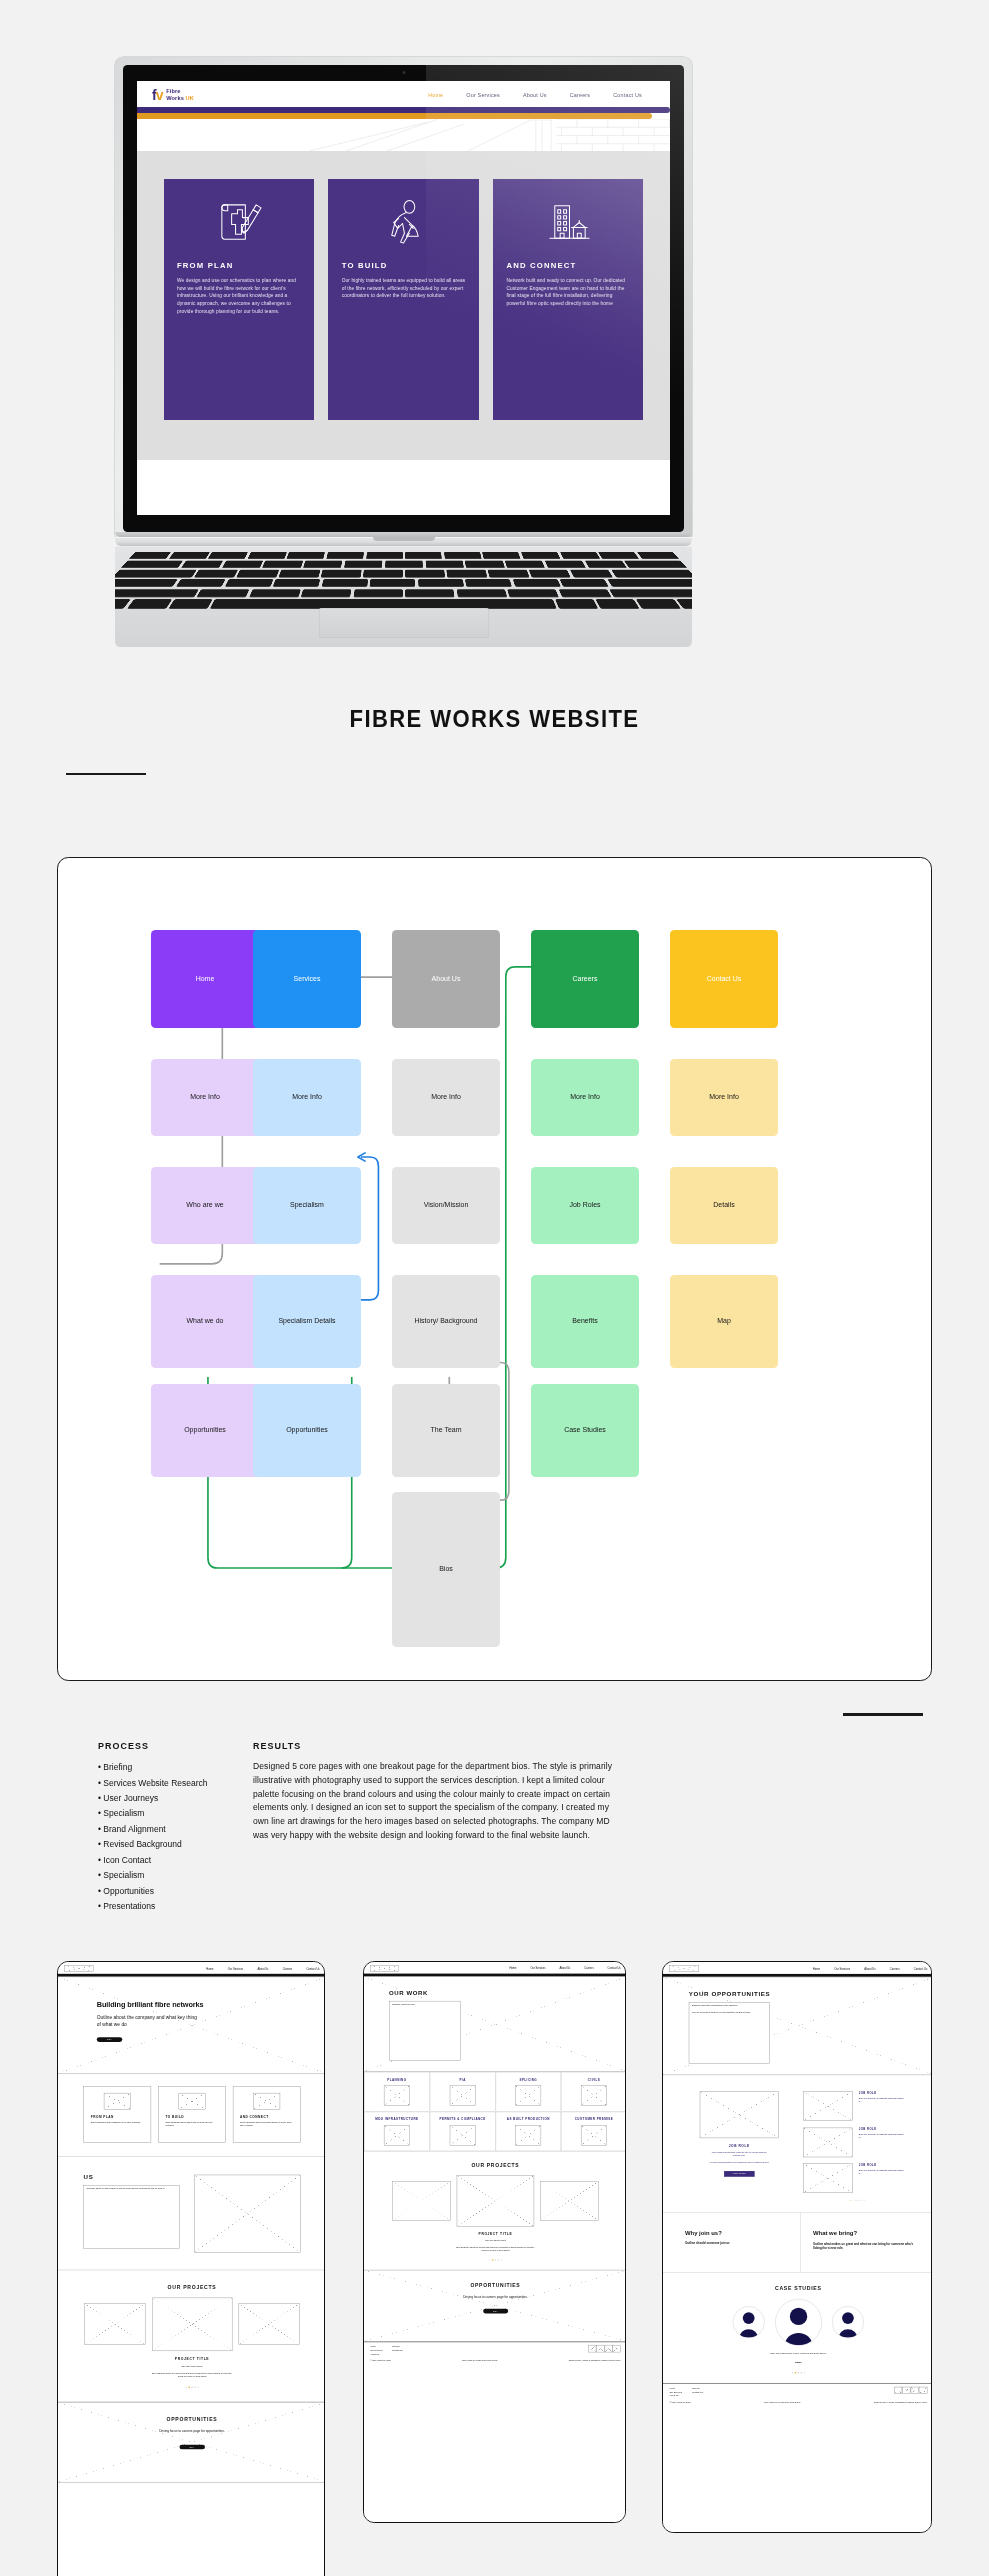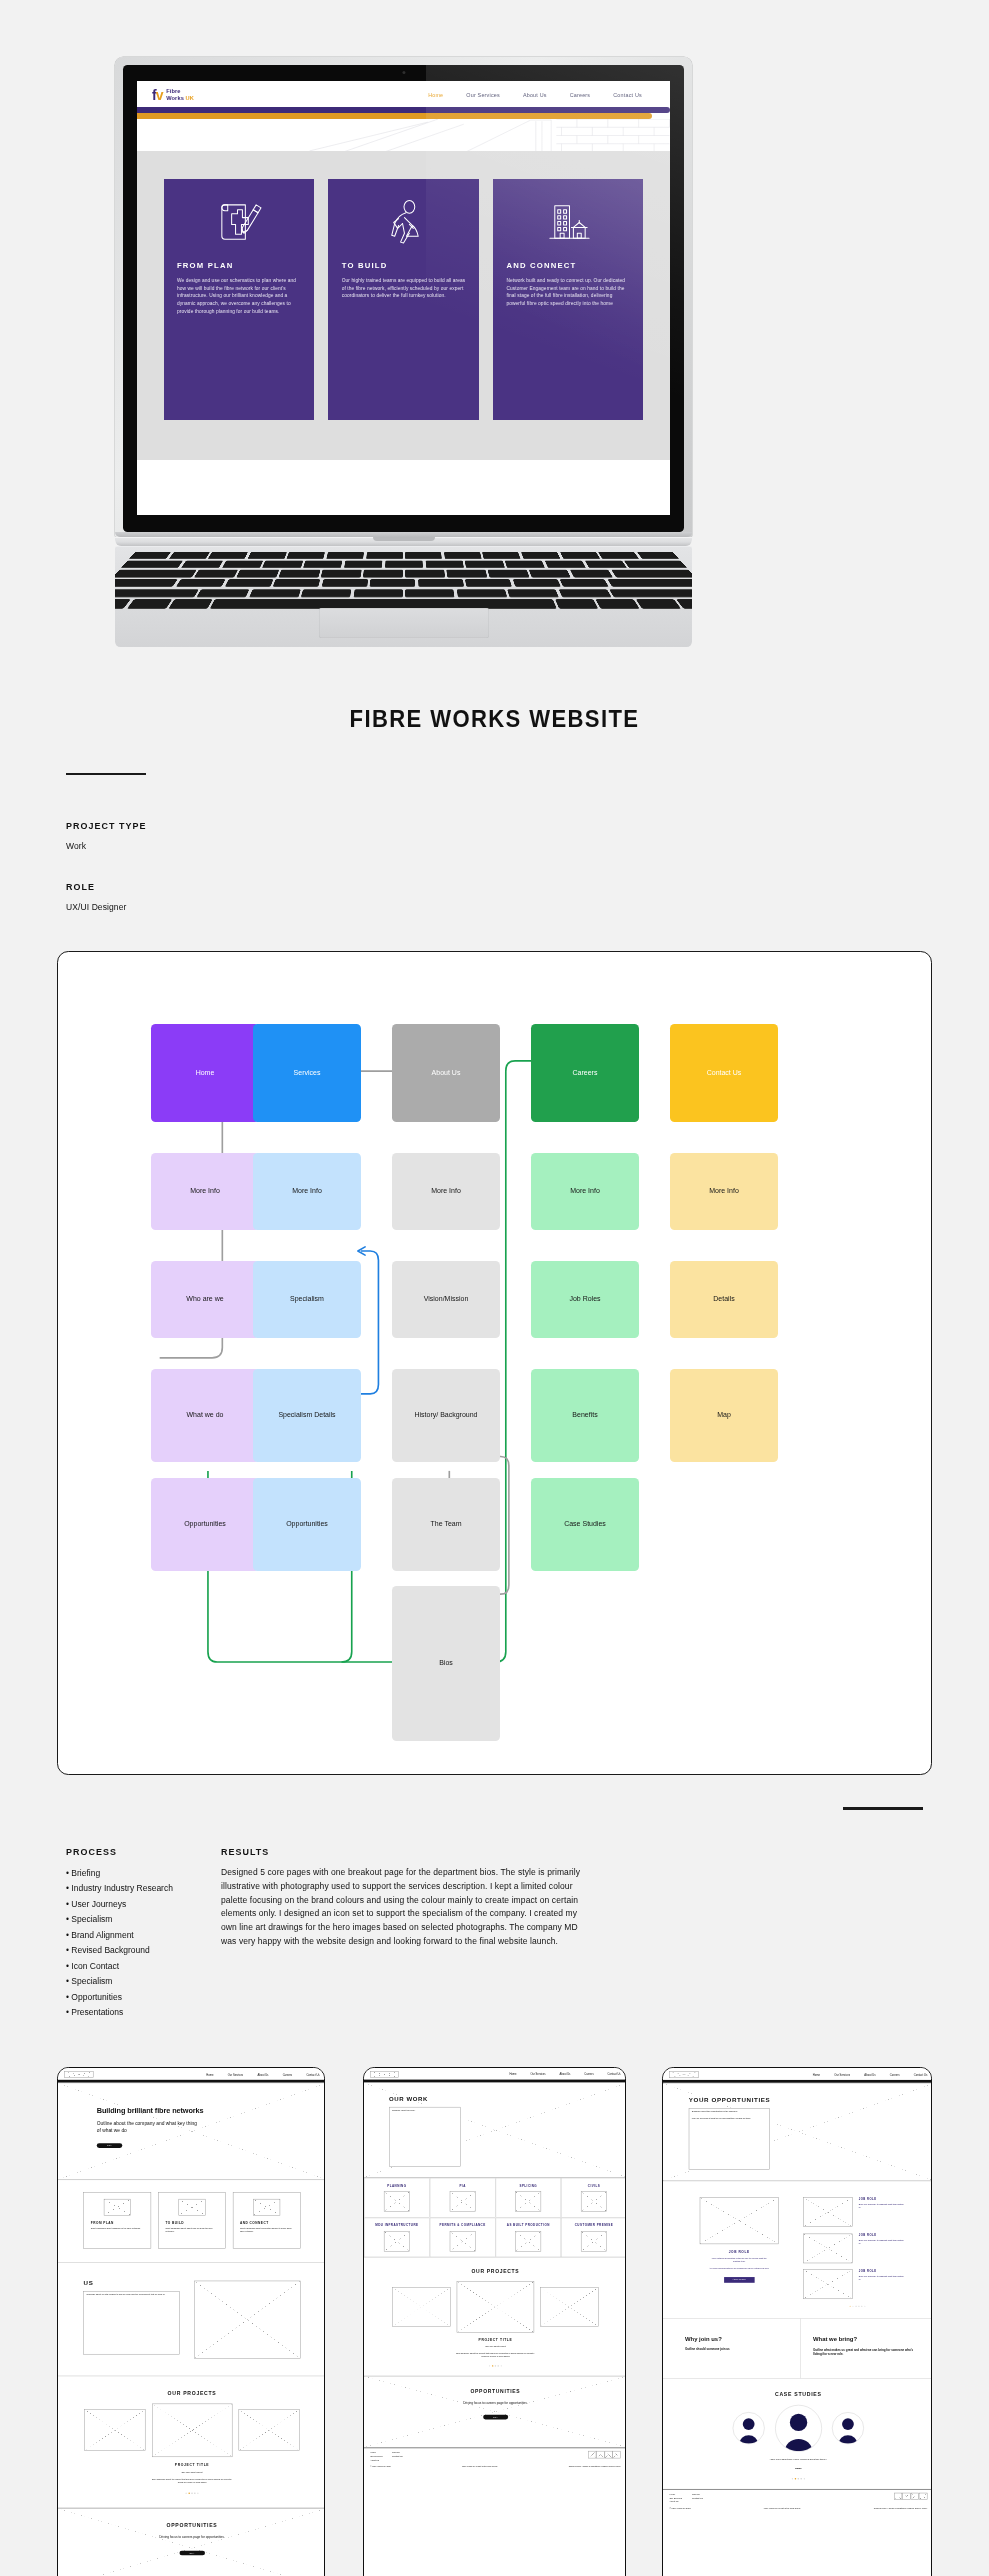--- a/index.html
+++ b/index.html
@@ -112,21 +112,21 @@
     height:824px; position:relative; overflow:hidden;
   }
   .node {
     position:absolute; border-radius:4.6px; display:flex; align-items:center; justify-content:center;
     text-align:center; font-size:7px; line-height:1.25; color:#161616; padding:2.1px;
   }
   .node.lvl0 { color:#fff; }
   .sm-svg { position:absolute; inset:0; width:100%; height:100%; pointer-events:none; }
 
   
-  .pr { display:flex; padding:0 66px; margin-top:36px; }
+  .pr { display:flex; padding:0 98px; margin-top:24px; }
   .pr-l { width:155px; flex:none; }
   .pr-r { flex:1; max-width:361px; }
   .plist { list-style:none; font-size:8.5px; line-height:1.82; }
   .plist li:before { content:"• "; }
   .para { font-size:8.5px; line-height:1.62; letter-spacing:0.1px; }
 
   
   .wf-wrap { position:relative; padding:0 57px; margin-top:46px; height:907px; }
   .wf {
     position:absolute; background:#fff; border:1px solid #111; border-radius:11.3px; overflow:hidden;
@@ -366,26 +366,20 @@
         <div class="trackpad"></div>
       </div>
     </div>
   </div>
 
   <h1 class="title">FIBRE WORKS WEBSITE</h1>
 
   <div class="rule rule-left" style="margin-top:40px"></div>
 
   <div class="meta">
-    <div class="meta-col-l">
-      <div class="lbl">PROJECT TYPE</div>
-      <div class="val">Work</div>
-      <div class="lbl gap-lbl">ROLE</div>
-      <div class="val">UX/UI Designer</div>
-    </div>
   </div>
 
   <div class="sitemap-wrap">
     <div class="sitemap" id="sitemap">
       <svg class="sm-svg" viewBox="0 0 1700 1600" preserveAspectRatio="none" fill="none">
 
         <path d="M198 790 H300 Q320 790 320 770 V250 Q320 232 340 232 H700 Q718 232 718 250 V282" stroke="#9e9e9e" stroke-width="3.2"></path>
         <path d="M710 274 L718 288 L726 274" stroke="#9e9e9e" stroke-width="3.2" stroke-linecap="round" stroke-linejoin="round"></path>
 
         <path d="M1006 232 Q1006 212 1026 212 H1000 Q1020 212 1020 232 V282" stroke="#18a24f" stroke-width="3.2"></path>
@@ -431,21 +425,21 @@
       </div>
   </div>
 
   <div class="rule rule-right" style="margin-top:32px"></div>
 
   <div class="pr">
     <div class="pr-l">
       <div class="lbl">PROCESS</div>
       <ul class="plist" id="process-list">
           <li>Briefing</li>
-          <li>Industry Industry Research</li>
+          <li>Services Website Research</li>
           <li>User Journeys</li>
           <li>Specialism</li>
           <li>Brand Alignment</li>
           <li>Revised Background</li>
           <li>Icon Contact</li>
           <li>Specialism</li>
           <li>Opportunities</li>
           <li>Presentations</li>
         </ul>
     </div>

